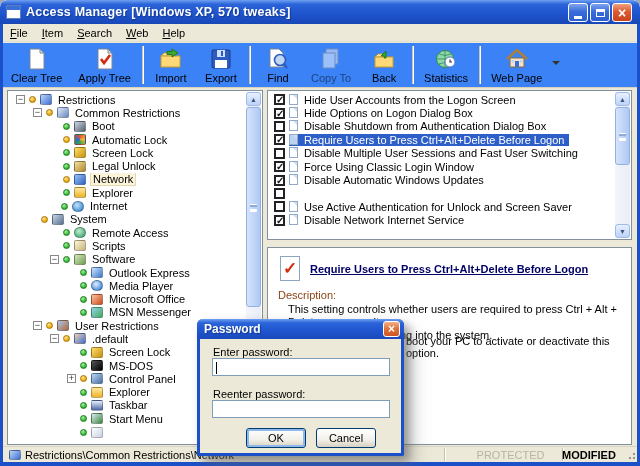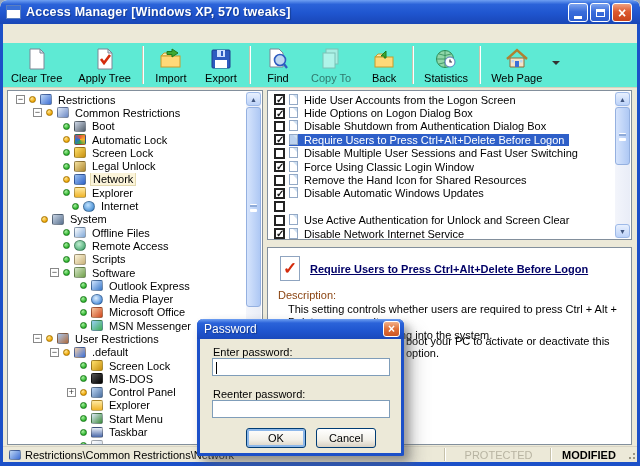--- a/index.html
+++ b/index.html
@@ -24,21 +24,21 @@
   .edge{position:absolute;background:#1c50c8;z-index:40;}
   .edge-l{left:0;top:24px;bottom:0;width:3px;}
   .edge-r{right:0;top:24px;bottom:0;width:3px;}
   .edge-b{left:0;bottom:0;width:640px;height:4px;}
   
   .menubar{position:absolute;left:3px;top:24px;width:634px;height:18px;background:#ECE9D8;display:flex;align-items:center;
     border-bottom:1px solid #e2dfcd;}
   .menu-item{padding:1px 7px;font-size:11px;color:#000;}
   .menu-item::first-letter{text-decoration:underline;}
   
-  .toolbar{position:absolute;left:3px;top:43px;width:634px;height:45px;background:#5eead4;display:flex;align-items:stretch;
+  .toolbar{position:absolute;left:3px;top:43px;width:634px;height:45px;background:#3b82f6;display:flex;align-items:stretch;
     border-bottom:1px solid #d8d2bd;}
   .tb-btn{display:flex;flex-direction:column;align-items:center;justify-content:flex-start;padding:3px 8px 1px;min-width:50px;}
   .tb-btn .tb-label{font-size:11px;margin-top:1px;white-space:nowrap;}
   .tb-btn.disabled{opacity:.5;filter:grayscale(1);}
   .tb-sep{width:1px;background:#c9c4ae;margin:3px 3px;box-shadow:1px 0 0 #fff;}
   .tb-icon{width:26px;height:25px;display:flex;align-items:center;justify-content:center;}
   .dd-arrow{width:0;height:0;border-left:4px solid transparent;border-right:4px solid transparent;border-top:4px solid #333;
     margin:18px 2px 0 2px;}
   
   .panel{position:absolute;background:#fff;border:1px solid #828f9c;}
@@ -114,35 +114,35 @@
   .desc-line{font-size:11px;color:#000;margin-left:10px;line-height:13px;}
   .desc-frag{position:absolute;left:138px;top:87px;font-size:11px;color:#000;}
   
   .vsplit{position:absolute;left:263px;top:90px;width:4px;height:355px;}
   .hsplit{position:absolute;left:267px;top:240px;width:365px;height:7px;}
   
   .statusbar{position:absolute;left:3px;right:3px;top:446px;height:16px;background:#ECE9D8;border-top:1px solid #d8d4c4;font-size:11px;}
   .sb-pane{position:absolute;top:1px;bottom:1px;display:flex;align-items:center;border-right:1px solid #c6c1aa;box-shadow:1px 0 0 #fff;}
   .sb-path{left:2px;right:192px;padding-left:4px;gap:4px;}
   .sb-path-icon{width:12px;height:10px;border-radius:2px;background:linear-gradient(135deg,#bcd6f5,#3f6fd4);border:1px solid rgba(0,0,0,.3);flex:none;}
-  .sb-protected{right:86px;width:104px;justify-content:center;color:#b8b4a2;}
+  .sb-protected{right:74px;width:104px;justify-content:center;color:#b8b4a2;}
   .sb-modified{right:12px;width:72px;justify-content:center;color:#000;font-weight:bold;border-right:none;box-shadow:none;}
   .sb-gripper{position:absolute;right:1px;bottom:2px;width:10px;height:10px;
     background:
       radial-gradient(circle at 8px 8px,#9a9583 1.2px,transparent 1.4px),
       radial-gradient(circle at 8px 4px,#9a9583 1.2px,transparent 1.4px),
       radial-gradient(circle at 4px 8px,#9a9583 1.2px,transparent 1.4px);}
   
   .dialog{position:absolute;left:197px;top:319px;width:207px;height:137px;background:#ECE9D8;z-index:50;
     border-radius:6px 6px 2px 2px;border-left:3px solid #1c50c8;border-right:3px solid #1c50c8;border-bottom:3px solid #1c50c8;
     box-shadow:5px 5px 9px rgba(80,80,80,.45), 11px 12px 16px rgba(110,110,110,.3);}
   .dlg-titlebar{position:absolute;left:-3px;top:0;width:207px;height:20px;border-radius:6px 6px 0 0;
     background:linear-gradient(180deg,#6fa0f2 0%,#2b63d9 20%,#1f55cf 60%,#1a49bb 100%);
     display:flex;align-items:center;padding-left:7px;}
-  .dlg-title{color:#fff;font-weight:normal;font-size:12px;text-shadow:1px 1px 1px #143a8f;}
+  .dlg-title{color:#fff;font-weight:bold;font-size:12px;text-shadow:1px 1px 1px #143a8f;}
   .dlg-close{position:absolute;right:4px;top:2px;width:17px;height:16px;border:1px solid #fff;border-radius:3px;
     background:linear-gradient(180deg,#f2b088 0%,#e07038 50%,#cc5624 100%);display:flex;align-items:center;justify-content:center;
     color:#fff;font-weight:bold;font-size:12px;line-height:12px;}
   .dlg-label{position:absolute;left:13px;font-size:11px;color:#000;}
   .dlg-input{position:absolute;left:12px;width:178px;height:18px;background:#fff;border:1px solid #7F9DB9;font-size:11px;padding:1px 3px;}
   .caret{display:inline-block;width:1px;height:12px;background:#000;margin-top:2px;}
   .dlg-btn{position:absolute;top:109px;width:60px;height:20px;border:1px solid #003C74;border-radius:3px;
     background:linear-gradient(180deg,#ffffff 0%,#f2f0e8 60%,#d8d0c2 100%);font-size:11px;display:flex;align-items:center;justify-content:center;}
   .dlg-ok{left:46px;box-shadow:0 0 0 2px #8db8ea inset;}
   .dlg-cancel{left:116px;}
@@ -163,20 +163,27 @@
       </span>
     <span class="cap-btn btn-close">
         <span class="glyph-close">×</span>
       </span>
   </div>
 
   <div class="edge edge-l"></div>
   <div class="edge edge-r"></div>
   <div class="edge edge-b"></div>
 
+  <div class="menubar">
+    <span class="menu-item">File</span>
+    <span class="menu-item">Item</span>
+    <span class="menu-item">Search</span>
+    <span class="menu-item">Web</span>
+    <span class="menu-item">Help</span>
+  </div>
 
   <div class="toolbar">
     <div class="tb-btn">
       <span class="tb-icon">
         <svg width="24" height="24" viewBox="0 0 24 24">
             <path d="M5 2 h10 l4 4 v16 h-14 z" fill="#fff" stroke="#7c8796"></path>
             <path d="M15 2 l4 4 h-4 z" fill="#dce6f2" stroke="#7c8796"></path>
           </svg>
       </span>
         <span class="tb-label">Clear Tree</span>
@@ -314,41 +321,35 @@
           <span class="dot yellow"></span>
           <span class="ticon ic-network"></span>
           <span class="tlabel tsel">Network</span>
         </div>
         <div class="tree-row" style="padding-left: 42px;">
           <span class="expander none"></span>
           <span class="dot green"></span>
           <span class="ticon ic-folder"></span>
           <span class="tlabel">Explorer</span>
         </div>
-        <div class="tree-row" style="padding-left: 51px;">
+        <div class="tree-row" style="padding-left: 40px;">
           <span class="expander none"></span>
           <span class="dot green"></span>
           <span class="ticon ic-internet"></span>
           <span class="tlabel">Internet</span>
         </div>
         <div class="tree-row" style="padding-left: 20px;">
           <span class="expander none"></span>
           <span class="dot yellow"></span>
           <span class="ticon ic-system"></span>
           <span class="tlabel">System</span>
         </div>
         <div class="tree-row" style="padding-left: 42px;">
           <span class="expander none"></span>
           <span class="dot green"></span>
-          <span class="ticon ic-offline"></span>
-          <span class="tlabel">Offline Files</span>
-        </div>
-        <div class="tree-row" style="padding-left: 42px;">
-          <span class="expander none"></span>
-          <span class="dot green"></span>
           <span class="ticon ic-remote"></span>
           <span class="tlabel">Remote Access</span>
         </div>
         <div class="tree-row" style="padding-left: 42px;">
           <span class="expander none"></span>
           <span class="dot green"></span>
           <span class="ticon ic-scripts"></span>
           <span class="tlabel">Scripts</span>
         </div>
         <div class="tree-row" style="padding-left: 42px;">
@@ -413,28 +414,28 @@
         </div>
         <div class="tree-row" style="padding-left: 59px;">
           <span class="expander none"></span>
           <span class="dot green"></span>
           <span class="ticon ic-folder"></span>
           <span class="tlabel">Explorer</span>
         </div>
         <div class="tree-row" style="padding-left: 59px;">
           <span class="expander none"></span>
           <span class="dot green"></span>
+          <span class="ticon ic-taskbar"></span>
+          <span class="tlabel">Taskbar</span>
+        </div>
+        <div class="tree-row" style="padding-left: 59px;">
+          <span class="expander none"></span>
+          <span class="dot green"></span>
           <span class="ticon ic-startmenu"></span>
           <span class="tlabel">Start Menu</span>
-        </div>
-        <div class="tree-row" style="padding-left: 59px;">
-          <span class="expander none"></span>
-          <span class="dot green"></span>
-          <span class="ticon ic-taskbar"></span>
-          <span class="tlabel">Taskbar</span>
         </div>
         <div class="tree-row" style="padding-left: 59px;">
           <span class="expander none"></span>
           <span class="dot green"></span>
           <span class="ticon ic-page"></span>
           <span class="tlabel"></span>
         </div>
       </div>
     <div class="sb">
       <div class="sb-btn sb-up">▲</div>
@@ -486,41 +487,34 @@
           </span>
         </div>
         <div class="list-row">
           <span class="cb">✓</span>
           <span class="itemwrap">
             <span class="pgicon"></span>
             <span class="llabel">Force Using Classic Login Window</span>
           </span>
         </div>
         <div class="list-row">
+          <span class="cb">✓</span>
+          <span class="itemwrap">
+            <span class="pgicon"></span>
+            <span class="llabel">Disable Automatic Windows Updates</span>
+          </span>
+        </div>
+        <div class="list-row">
           <span class="cb"></span>
-          <span class="itemwrap">
-            <span class="pgicon"></span>
-            <span class="llabel">Remove the Hand Icon for Shared Resources</span>
-          </span>
-        </div>
-        <div class="list-row">
-          <span class="cb">✓</span>
-          <span class="itemwrap">
-            <span class="pgicon"></span>
-            <span class="llabel">Disable Automatic Windows Updates</span>
-          </span>
         </div>
         <div class="list-row">
           <span class="cb"></span>
-        </div>
-        <div class="list-row">
-          <span class="cb"></span>
-          <span class="itemwrap">
-            <span class="pgicon"></span>
-            <span class="llabel">Use Active Authentication for Unlock and Screen Clear</span>
+          <span class="itemwrap">
+            <span class="pgicon"></span>
+            <span class="llabel">Use Active Authentication for Unlock and Screen Saver</span>
           </span>
         </div>
         <div class="list-row">
           <span class="cb">✓</span>
           <span class="itemwrap">
             <span class="pgicon"></span>
             <span class="llabel">Disable Network Internet Service</span>
           </span>
         </div>
       </div>

